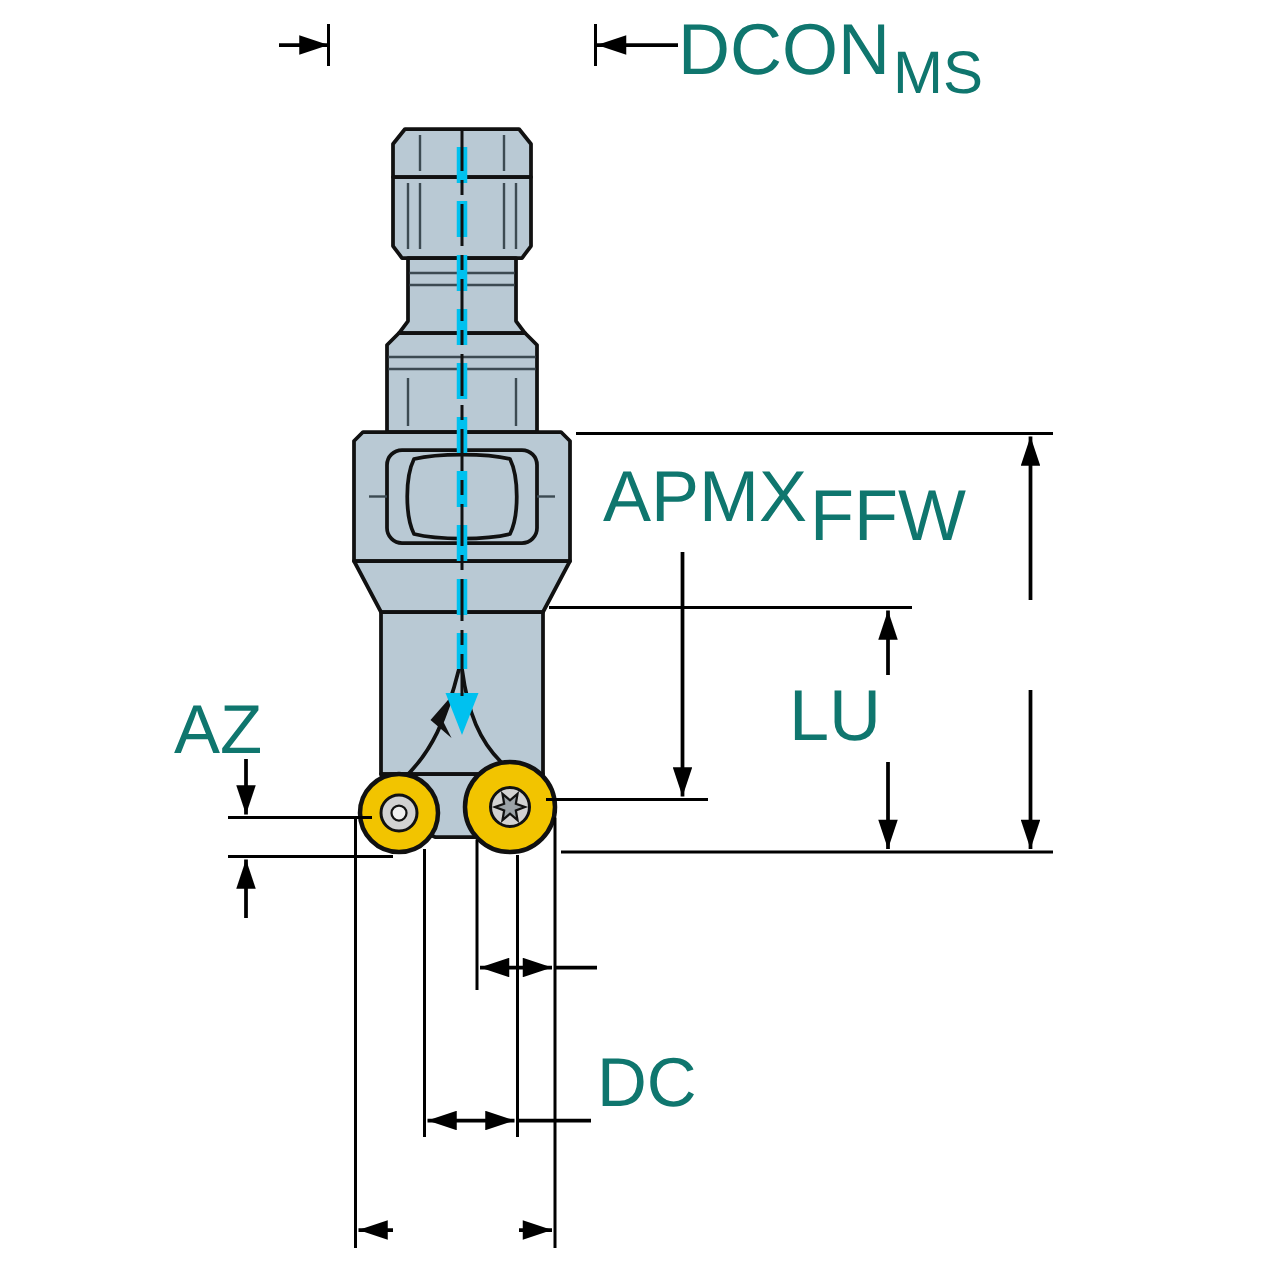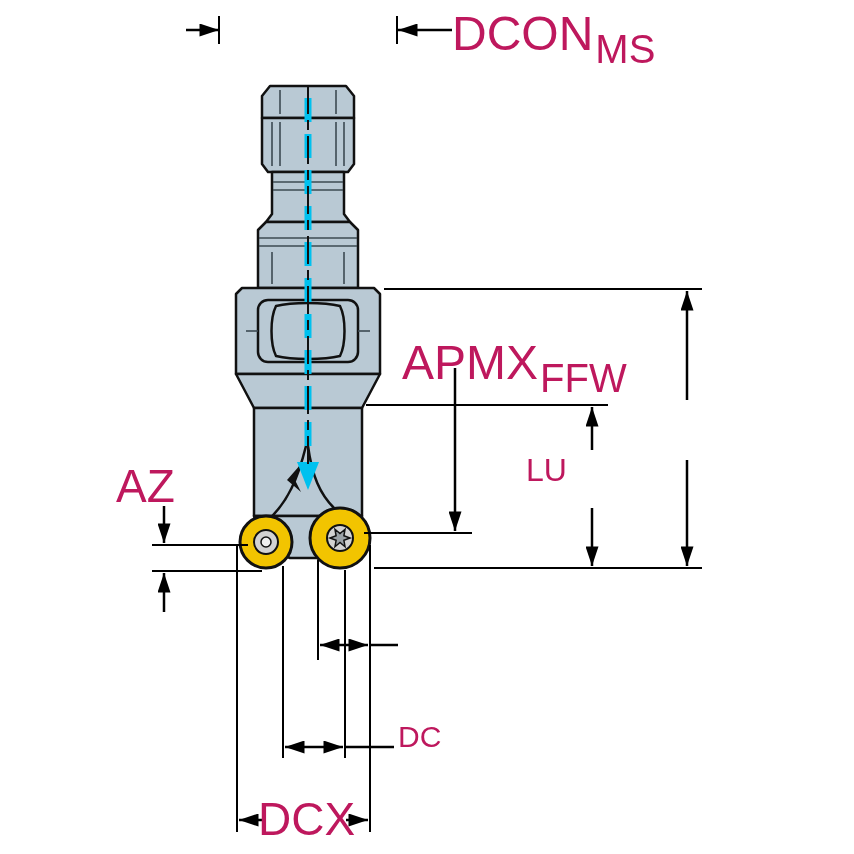--- a/index.html
+++ b/index.html
@@ -1,19 +1,19 @@
 <!DOCTYPE html>
 <html><head>
 <meta charset="utf-8">
 <style>
   html,body{margin:0;padding:0;background:#ffffff;}
   #stage{position:relative;width:854px;height:854px;background:#ffffff;overflow:hidden;
          font-family:"Liberation Sans", sans-serif;}
   #drawing{position:absolute;left:0;top:0;}
-  .lbl{position:absolute;color:#be185d;white-space:nowrap;line-height:1;}
+  .lbl{position:absolute;color:#0f766e;white-space:nowrap;line-height:1;}
   .lbl .sub{display:inline-block;transform:translateY(13px);margin-left:2px;}
   .ext{stroke:#000;stroke-width:2;fill:none;}
   .dim{stroke:#000;stroke-width:2.5;fill:none;}
   .edge{stroke:#111;stroke-width:2.5;stroke-linejoin:round;}
   .thin{stroke:#3c4a52;stroke-width:1.6;fill:none;}
   .flute{stroke:#111;stroke-width:2.5;fill:none;stroke-linecap:round;}
 </style>
 </head>
 <body>
 
@@ -126,34 +126,31 @@
       <line class="dim" x1="262" y1="820" x2="239" y2="820" marker-end="url(#arrow)"></line>
       <line class="dim" x1="346" y1="820" x2="368" y2="820" marker-end="url(#arrow)"></line>
     </g>
   </svg>
 
   <div class="lbl" style="left:452px;top:10px;font-size:48px;">
     <span class="main">DCON</span><span class="sub" style="font-size:40px;">MS</span>
   </div>
 
   <div class="lbl" style="left:402px;top:308px;font-size:48px;">
-    <span class="main">APMX</span><span class="sub" style="font-size:40px;margin-top:37px;">FFW</span>
+    <span class="main">APMX</span><span class="sub" style="font-size:48px;">FFW</span>
   </div>
 
 
-  <div class="lbl" style="left:526px;top:454px;font-size:32px;">
+  <div class="lbl" style="left:526px;top:454px;font-size:48px;">
     <span>LU</span>
   </div>
 
   <div class="lbl" style="left:116px;top:463px;font-size:46px;">
     <span>AZ</span>
   </div>
 
 
-  <div class="lbl" style="left:398px;top:722px;font-size:30px;">
+  <div class="lbl" style="left:398px;top:698px;font-size:46px;">
     <span>DC</span>
   </div>
 
-  <div class="lbl" style="left:258px;top:796px;font-size:46px;">
-    <span>DCX</span>
-  </div>
 
 </div>
 
 </body></html>

